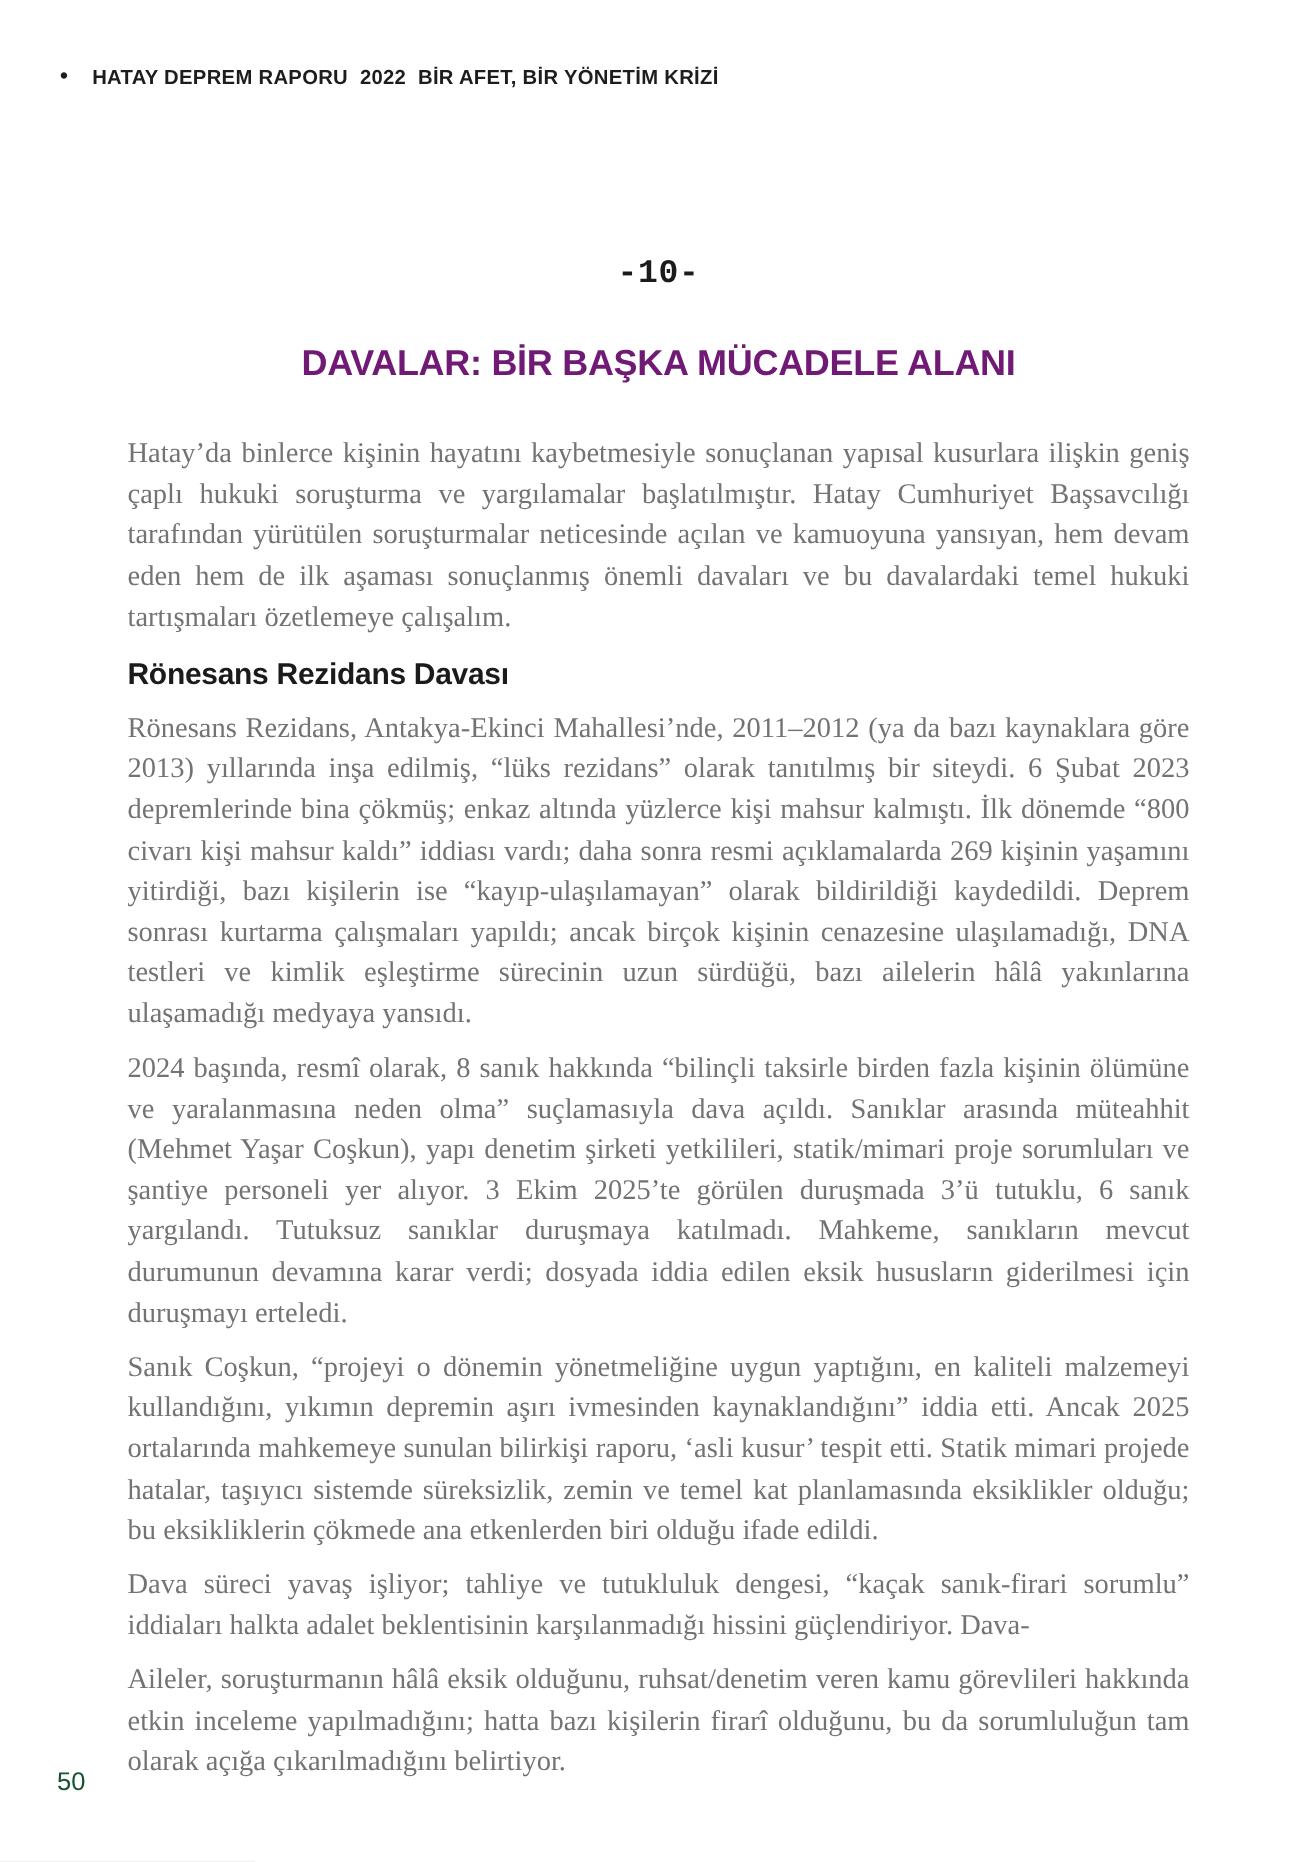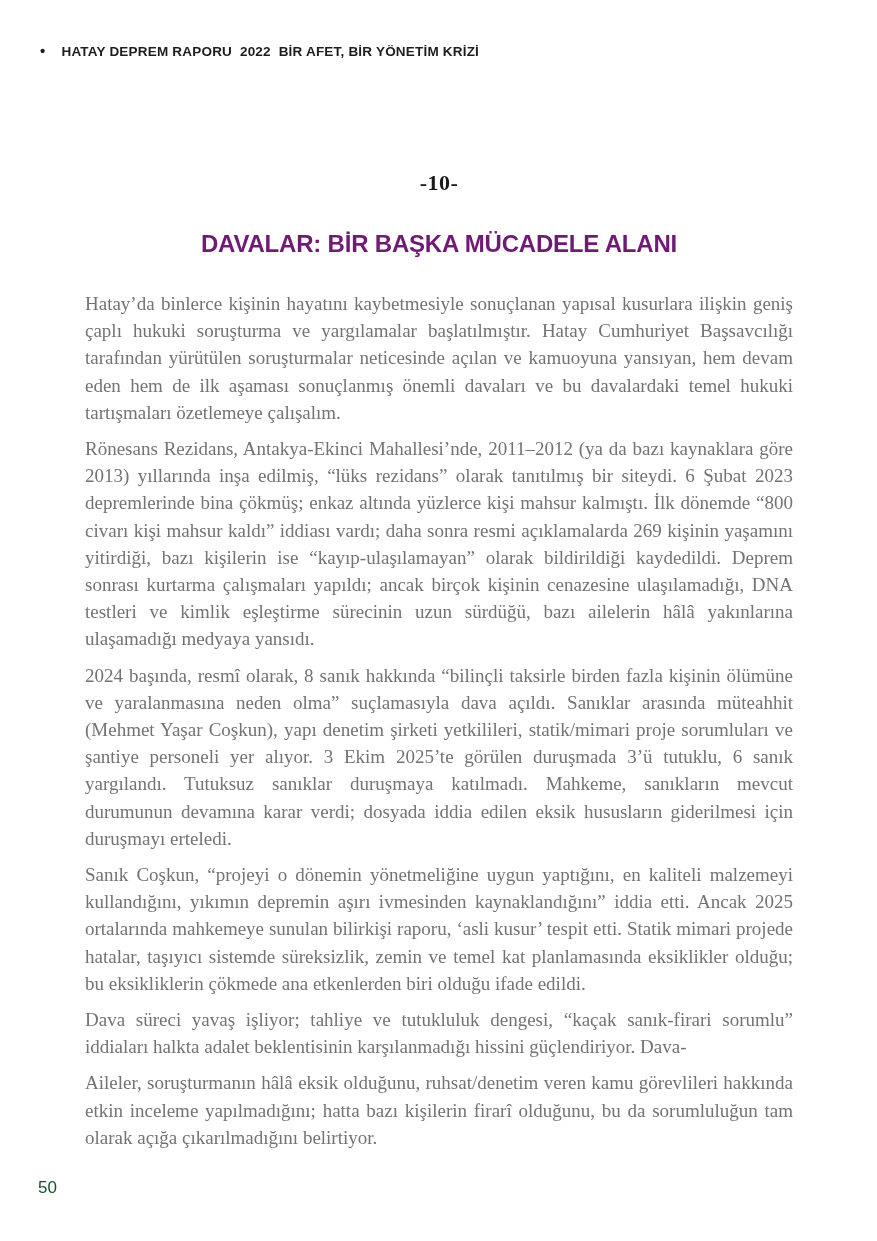--- a/index.html
+++ b/index.html
@@ -33,21 +33,21 @@
     transform: translateY(-1px);
   }
   .content {
     position: absolute;
     top: 170px;
     left: 85px;
     width: 708px;
   }
   .chapter-number {
     text-align: center;
-    font-family: Liberation Serif, serif;
+    font-family: Liberation Mono, monospace;
     font-weight: 700;
     font-size: 22px;
     color: #1b1b1b;
     margin-bottom: 34px;
     letter-spacing: 0.5px;
   }
   .chapter-title {
     text-align: center;
     font-family: "Liberation Sans", sans-serif;
     font-weight: 700;
@@ -92,20 +92,21 @@
     <span class="bullet">•</span>
     <span>HATAY DEPREM RAPORU  2022  BİR AFET, BİR YÖNETİM KRİZİ</span>
   </div>
 
   <div class="content">
     <div class="chapter-number">-10-</div>
     <h1 class="chapter-title">DAVALAR: BİR BAŞKA MÜCADELE ALANI</h1>
 
     <p class="body-paragraph">Hatay’da binlerce kişinin hayatını kaybetmesiyle sonuçlanan yapısal kusurlara ilişkin geniş çaplı hukuki soruşturma ve yargılamalar başlatılmıştır. Hatay Cumhuriyet Başsavcılığı tarafından yürütülen soruşturmalar neticesinde açılan ve kamuoyuna yansıyan, hem devam eden hem de ilk aşaması sonuçlanmış önemli davaları ve bu davalardaki temel hukuki tartışmaları özetlemeye çalışalım.</p>
 
+    <h2 class="section-heading">Rönesans Rezidans Davası</h2>
 
     <p class="body-paragraph">Rönesans Rezidans, Antakya-Ekinci Mahallesi’nde, 2011–2012 (ya da bazı kaynaklara göre 2013) yıllarında inşa edilmiş, “lüks rezidans” olarak tanıtılmış bir siteydi. 6 Şubat 2023 depremlerinde bina çökmüş; enkaz altında yüzlerce kişi mahsur kalmıştı. İlk dönemde “800 civarı kişi mahsur kaldı” iddiası vardı; daha sonra resmi açıklamalarda 269 kişinin yaşamını yitirdiği, bazı kişilerin ise “kayıp-ulaşılamayan” olarak bildirildiği kaydedildi. Deprem sonrası kurtarma çalışmaları yapıldı; ancak birçok kişinin cenazesine ulaşılamadığı, DNA testleri ve kimlik eşleştirme sürecinin uzun sürdüğü, bazı ailelerin hâlâ yakınlarına ulaşamadığı medyaya yansıdı.</p>
     <p class="body-paragraph">2024 başında, resmî olarak, 8 sanık hakkında “bilinçli taksirle birden fazla kişinin ölümüne ve yaralanmasına neden olma” suçlamasıyla dava açıldı. Sanıklar arasında müteahhit (Mehmet Yaşar Coşkun), yapı denetim şirketi yetkilileri, statik/mimari proje sorumluları ve şantiye personeli yer alıyor. 3 Ekim 2025’te görülen duruşmada 3’ü tutuklu, 6 sanık yargılandı. Tutuksuz sanıklar duruşmaya katılmadı. Mahkeme, sanıkların mevcut durumunun devamına karar verdi; dosyada iddia edilen eksik hususların giderilmesi için duruşmayı erteledi.</p>
     <p class="body-paragraph">Sanık Coşkun, “projeyi o dönemin yönetmeliğine uygun yaptığını, en kaliteli malzemeyi kullandığını, yıkımın depremin aşırı ivmesinden kaynaklandığını” iddia etti. Ancak 2025 ortalarında mahkemeye sunulan bilirkişi raporu, ‘asli kusur’ tespit etti. Statik mimari projede hatalar, taşıyıcı sistemde süreksizlik, zemin ve temel kat planlamasında eksiklikler olduğu; bu eksikliklerin çökmede ana etkenlerden biri olduğu ifade edildi.</p>
     <p class="body-paragraph">Dava süreci yavaş işliyor; tahliye ve tutukluluk dengesi, “kaçak sanık-firari sorumlu” iddiaları halkta adalet beklentisinin karşılanmadığı hissini güçlendiriyor. Dava-</p>
     <p class="body-paragraph">Aileler, soruşturmanın hâlâ eksik olduğunu, ruhsat/denetim veren kamu görevlileri hakkında etkin inceleme yapılmadığını; hatta bazı kişilerin firarî olduğunu, bu da sorumluluğun tam olarak açığa çıkarılmadığını belirtiyor.</p>
   </div>
 
   <div class="page-number">50</div>
 

